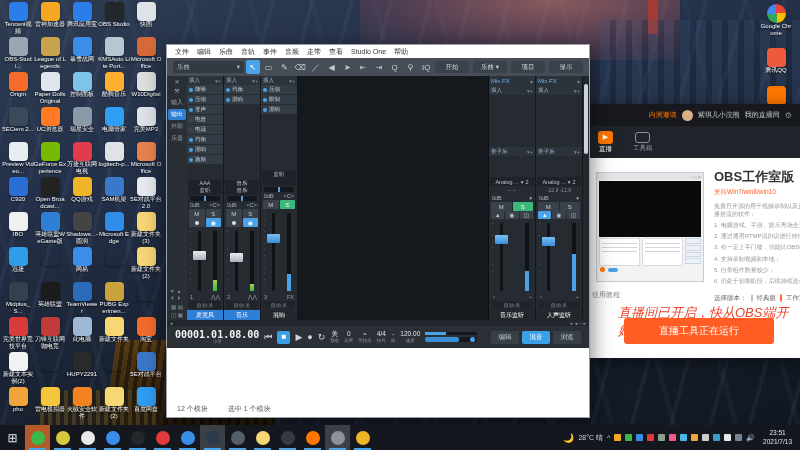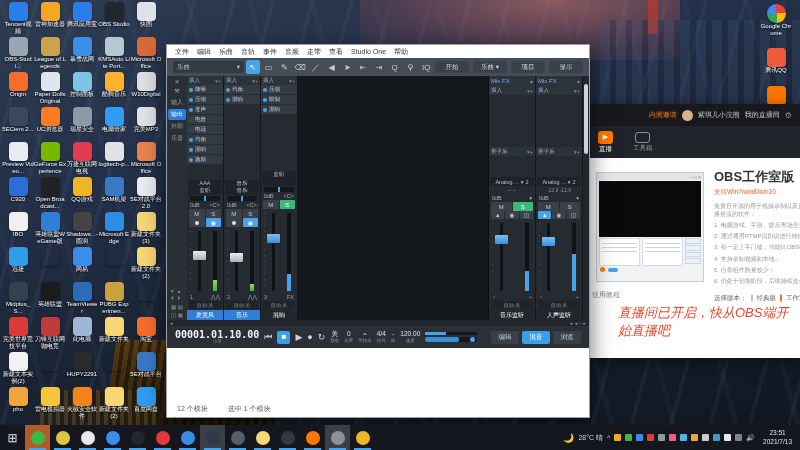--- a/index.html
+++ b/index.html
@@ -470,20 +470,21 @@
         <div class="dy-choose">
           <span>选择版本：</span>
           <span class="radio"></span>
           <span>经典版</span>
           <span class="radio on"></span>
           <span>工作室版</span>
         </div>
       </div>
       <div class="dy-tutorial">使用教程</div>
       <div class="dy-tip">直播间已开启，快从OBS端开始直播吧</div>
+      <div class="dy-btn">直播工具正在运行</div>
     </div>
   </div>
 
   <div class="s1">
     <div class="s1-menu">
       <span>文件</span>
         <span>编辑</span>
         <span>乐曲</span>
         <span>音轨</span>
         <span>事件</span>
@@ -806,21 +807,21 @@
       <div class="vscroll"></div>
     </div>
 
     <div class="hscroll">
       <span>◂</span>
       <span>▸ ◂ ─ ▸</span>
     </div>
 
     <div class="transport">
       <div class="tc">
-        <span>00001.01.10.00</span>
+        <span>00001.01.08.00</span>
         <small>小节</small>
       </div>
       <span class="tbtn">⏮</span>
       <span class="tbtn stop">■</span>
       <span class="tbtn">▶</span>
       <span class="tbtn">●</span>
       <span class="tbtn">↻</span>
       <div class="tstack"><span>关</span><small>预备</small></div>
       <div class="tstack"><span>0</span><small>前置</small></div>
       <div class="tstack"><span>⌁</span><small>节拍器</small></div>

